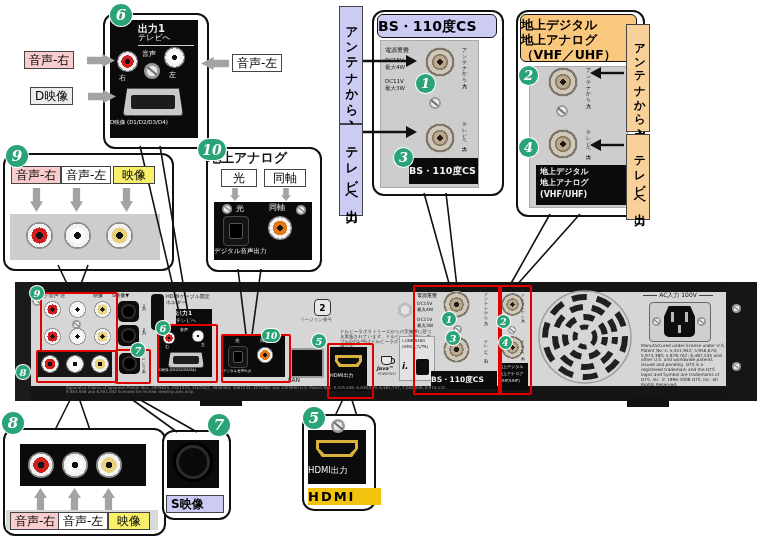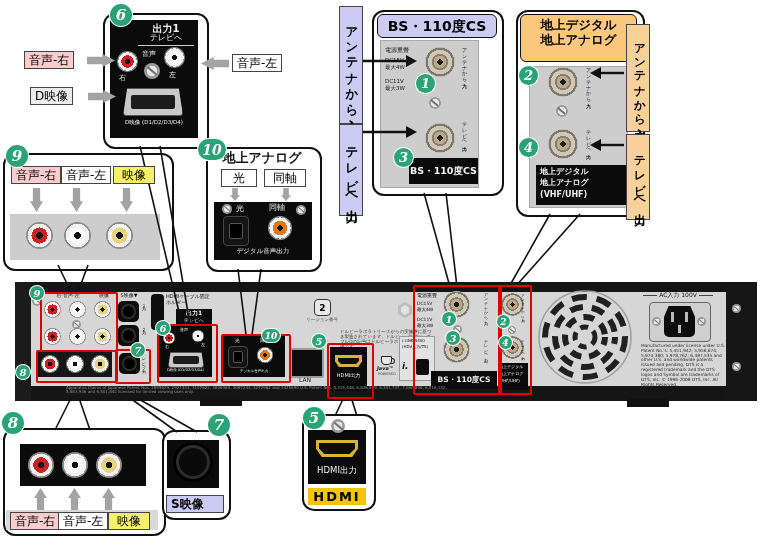--- a/index.html
+++ b/index.html
@@ -14,21 +14,21 @@
   .lbl{position:absolute;border:1px solid #444;background:#fff;font-size:12px;line-height:16px;
        padding:0 4px;white-space:nowrap;z-index:5;}
   .pink{background:#f9cdcd;} .yellow{background:#f8f06a;} .lav{background:#cbcbf3;}
   .orange{background:#f9c87d;} .peach{background:#f8d09a;} .grey{background:#ececec;}
   .vlbl{position:absolute;border:1px solid #444;writing-mode:vertical-rl;text-orientation:upright;
         font-weight:bold;padding:3px 2px;text-align:center;letter-spacing:1px;z-index:5;}
   .photo{position:absolute;background:#cdcdcd;}
   .blk{position:absolute;background:#0b0b0b;color:#f2f2f2;}
   .pt{position:absolute;line-height:1.12;white-space:nowrap;color:#141414;}
   .wt{color:#efefef;}
-  .ctr{text-align:center;}
+  .ctr{text-align:left;}
   .redbox{position:absolute;border:2px solid #e10000;border-radius:2px;z-index:5;}
   
   .rca{position:absolute;border-radius:50%;
        background:radial-gradient(circle,#111 0 17%,var(--ring) 17% 42%,#f2f2f2 42% 62%,#8d8d8d 62% 74%,#cfcfcf 74% 100%);}
   .r-red{--ring:#cf2020;} .r-wht{--ring:#fafafa;} .r-yel{--ring:#e9d27c;} .r-org{--ring:#e07818;}
   .fc{position:absolute;border-radius:50%;
       background:radial-gradient(circle,#201a14 0 13%,#baa98e 13% 30%,#8c7f6a 30% 38%,#cfc7b8 38% 58%,#7d776d 58% 68%,#c2bcb2 68% 100%);}
   .screw{position:absolute;border-radius:50%;
       background:radial-gradient(circle,#e8e8e8 0 45%,#9a9a9a 46% 70%,#c4c4c4 71%);}
   .screw::after{content:"";position:absolute;left:12%;right:12%;top:44%;height:14%;background:#6f6f6f;transform:rotate(40deg);}
@@ -346,20 +346,21 @@
   <div class="num" style="left:394px;top:148px;width:19px;height:19px;font-size:13px;">
       <span>3</span>
     </div>
   <div class="vlbl lav" style="left:339px;top:6px;width:18px;height:110px;font-size:12.5px;"><span>アンテナから入力</span></div>
   <div class="vlbl lav" style="left:339px;top:124px;width:18px;height:84px;font-size:12.5px;"><span>テレビへ出力</span></div>
 
   <div class="cobox" style="left:516px;top:10px;width:125px;height:203px;"></div>
   <div class="abs orange ctr" style="left:520px;top:14px;width:117px;height:48px;border:1.5px solid #111;border-radius:6px;font-size:12.5px;font-weight:bold;line-height:15px;padding-top:2px;box-sizing:border-box;z-index:5;">
     <div><span>地上デジタル</span></div>
     <div><span>地上アナログ</span></div>
+    <div><span>（VHF／UHF）</span></div>
   </div>
   <div class="photo" style="left:529px;top:66px;width:97px;height:140px;border:1px solid #aaa;">
     <div class="fc" style="left:18px;top:0px;width:30px;height:30px;"></div>
     <div class="pt" style="left:55px;top:-2px;font-size:5px;writing-mode:vertical-rl;text-orientation:upright;"><span>アンテナから入力</span></div>
     <div class="screw" style="left:26px;top:38px;width:12px;height:12px;"></div>
     <div class="fc" style="left:18px;top:62px;width:30px;height:30px;"></div>
     <div class="pt" style="left:55px;top:60px;font-size:5px;writing-mode:vertical-rl;text-orientation:upright;"><span>テレビへ出力</span></div>
     <div class="blk" style="left:6px;top:98px;width:91px;height:40px;">
       <div class="pt wt" style="left:4px;top:3px;font-size:8px;font-weight:bold;"><span>地上デジタル</span></div>
       <div class="pt wt" style="left:4px;top:14px;font-size:8px;font-weight:bold;"><span>地上アナログ</span></div>
@@ -403,15 +404,15 @@
 
   <div class="cobox" style="left:302px;top:414px;width:70px;height:93px;"></div>
   <div class="num" style="left:303px;top:407px;width:22px;height:22px;font-size:15px;">
       <span>5</span>
     </div>
   <div class="screw" style="left:331px;top:419px;width:14px;height:14px;z-index:4;"></div>
   <div class="blk" style="left:308px;top:430px;width:58px;height:54px;">
     <div class="hdmic" style="left:8px;top:10px;width:42px;height:17px;"></div>
     <div class="pt wt ctr" style="left:0;top:36px;width:58px;font-size:8.5px;"><span>HDMI出力</span></div>
   </div>
-  <div class="abs ctr" style="left:308px;top:488px;width:58px;height:17px;background:#f2c40e;font-size:13px;font-weight:bold;letter-spacing:2px;line-height:17px;"><span>HDMI</span></div>
+  <div class="abs ctr" style="left:308px;top:488px;width:73px;height:17px;background:#f2c40e;font-size:13px;font-weight:bold;letter-spacing:2px;line-height:17px;"><span>HDMI</span></div>
 
 </div>
 
 </body></html>

